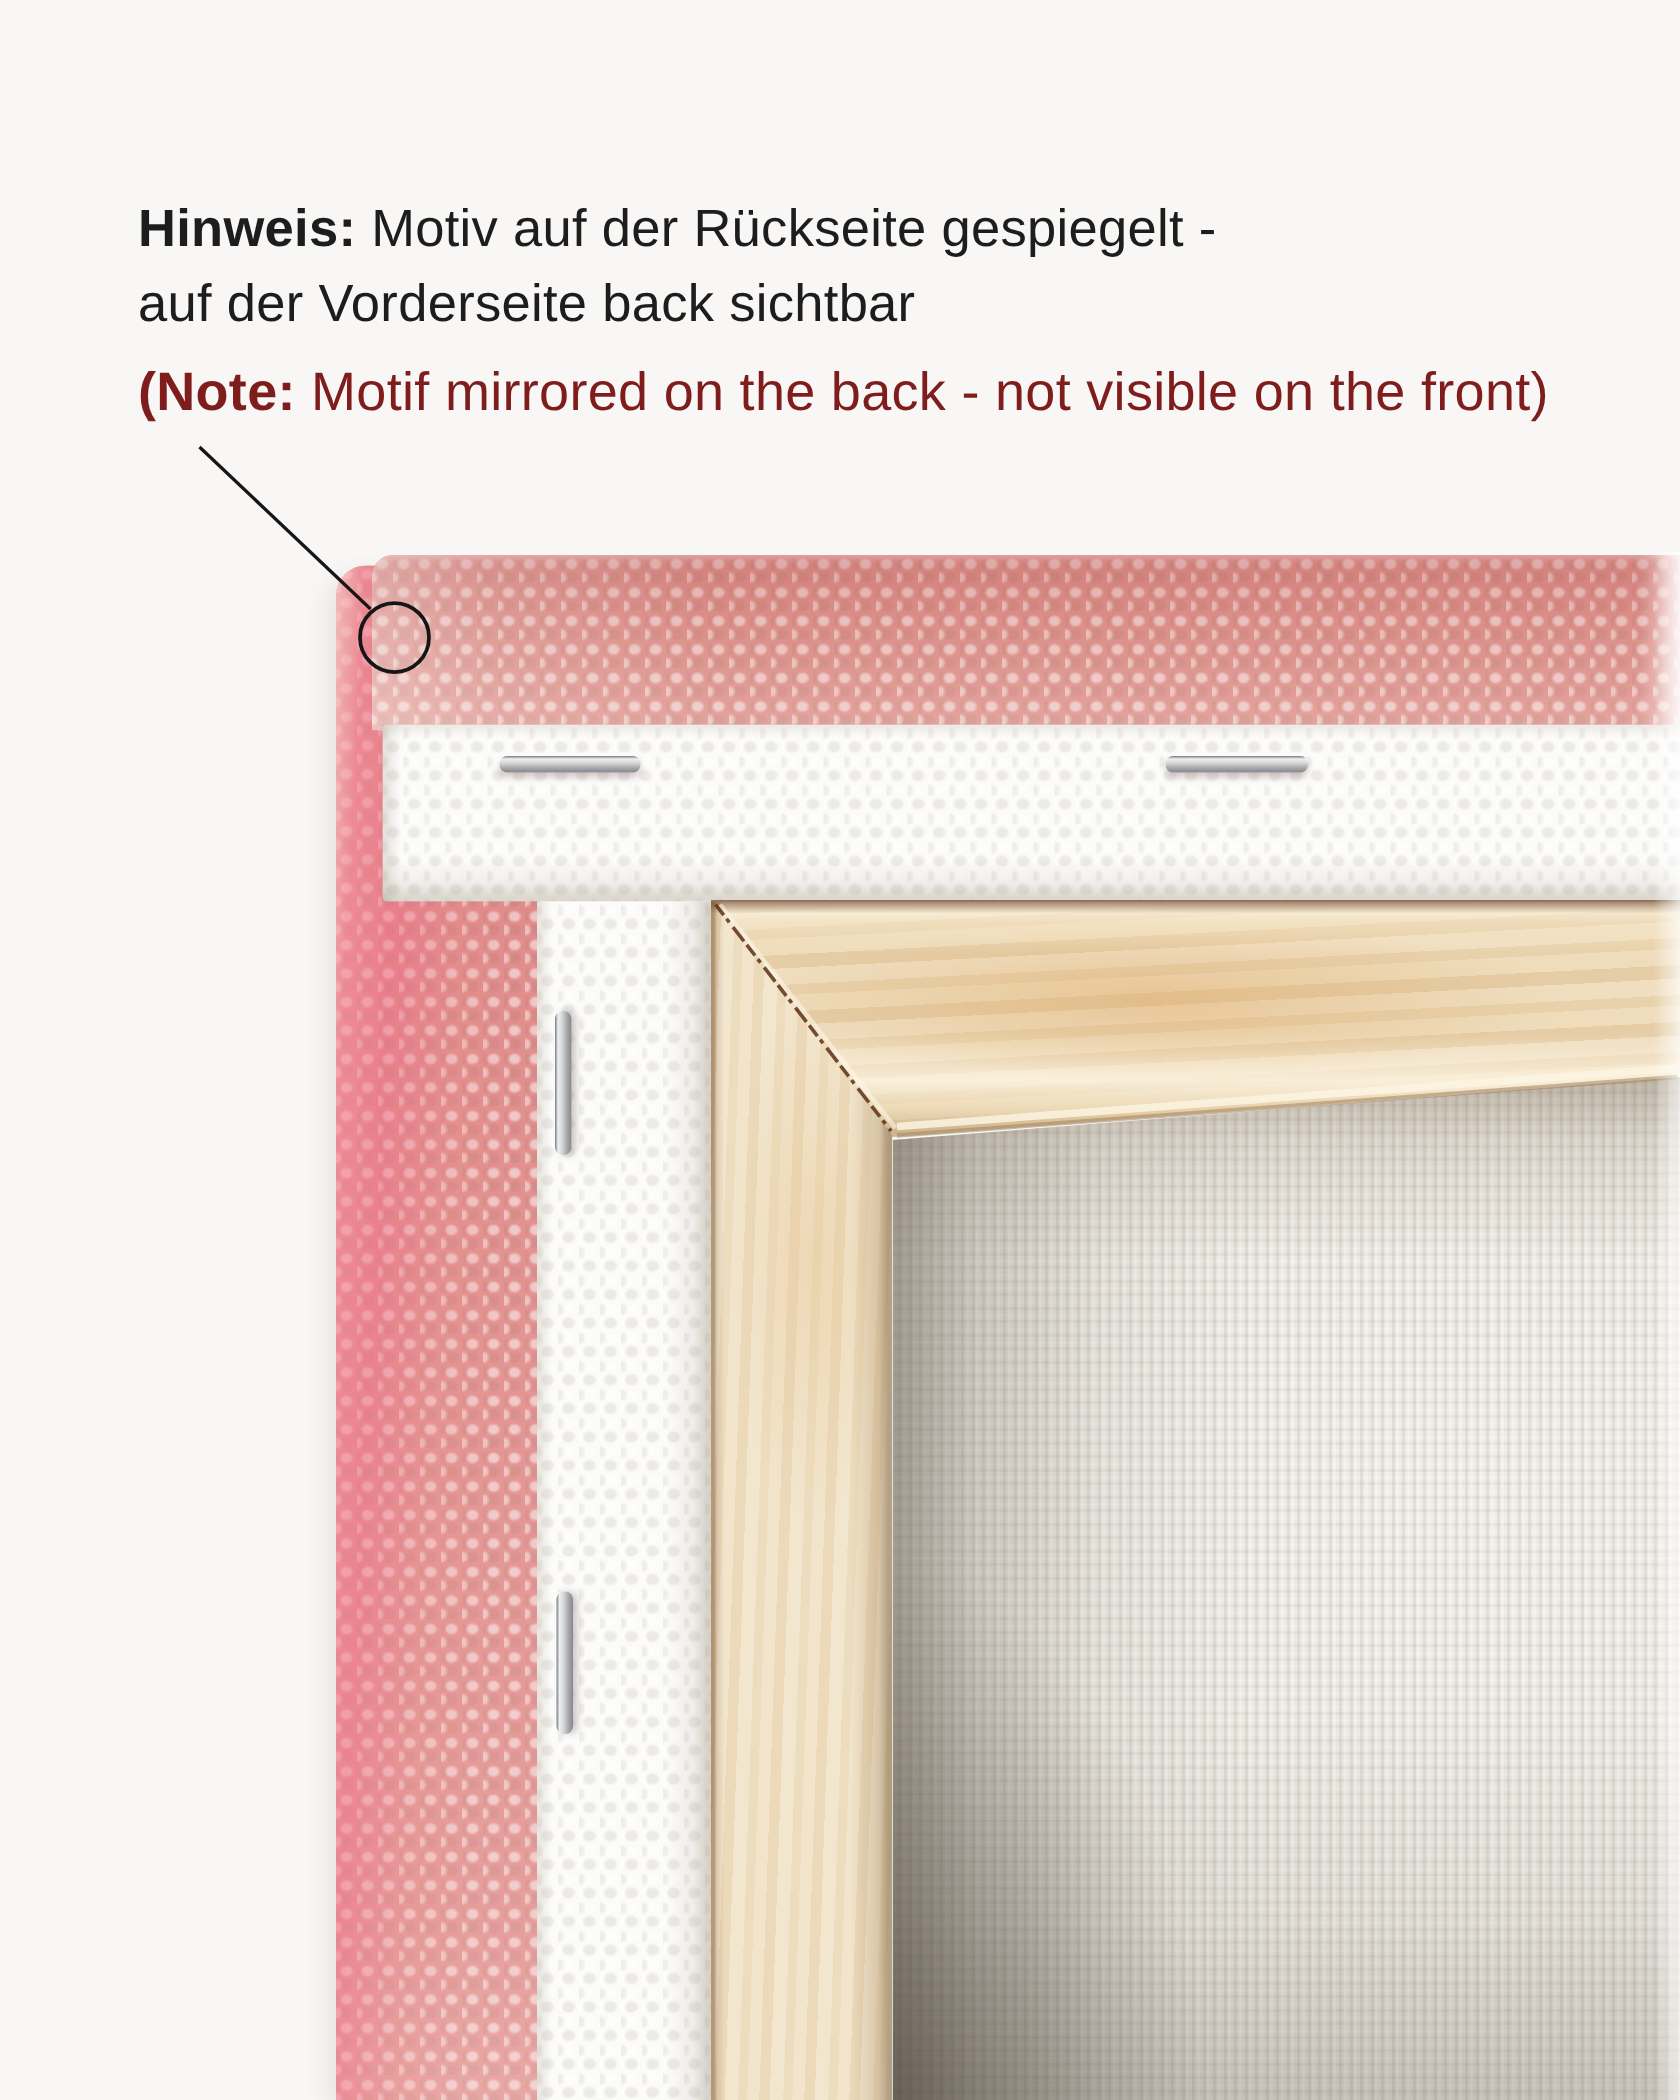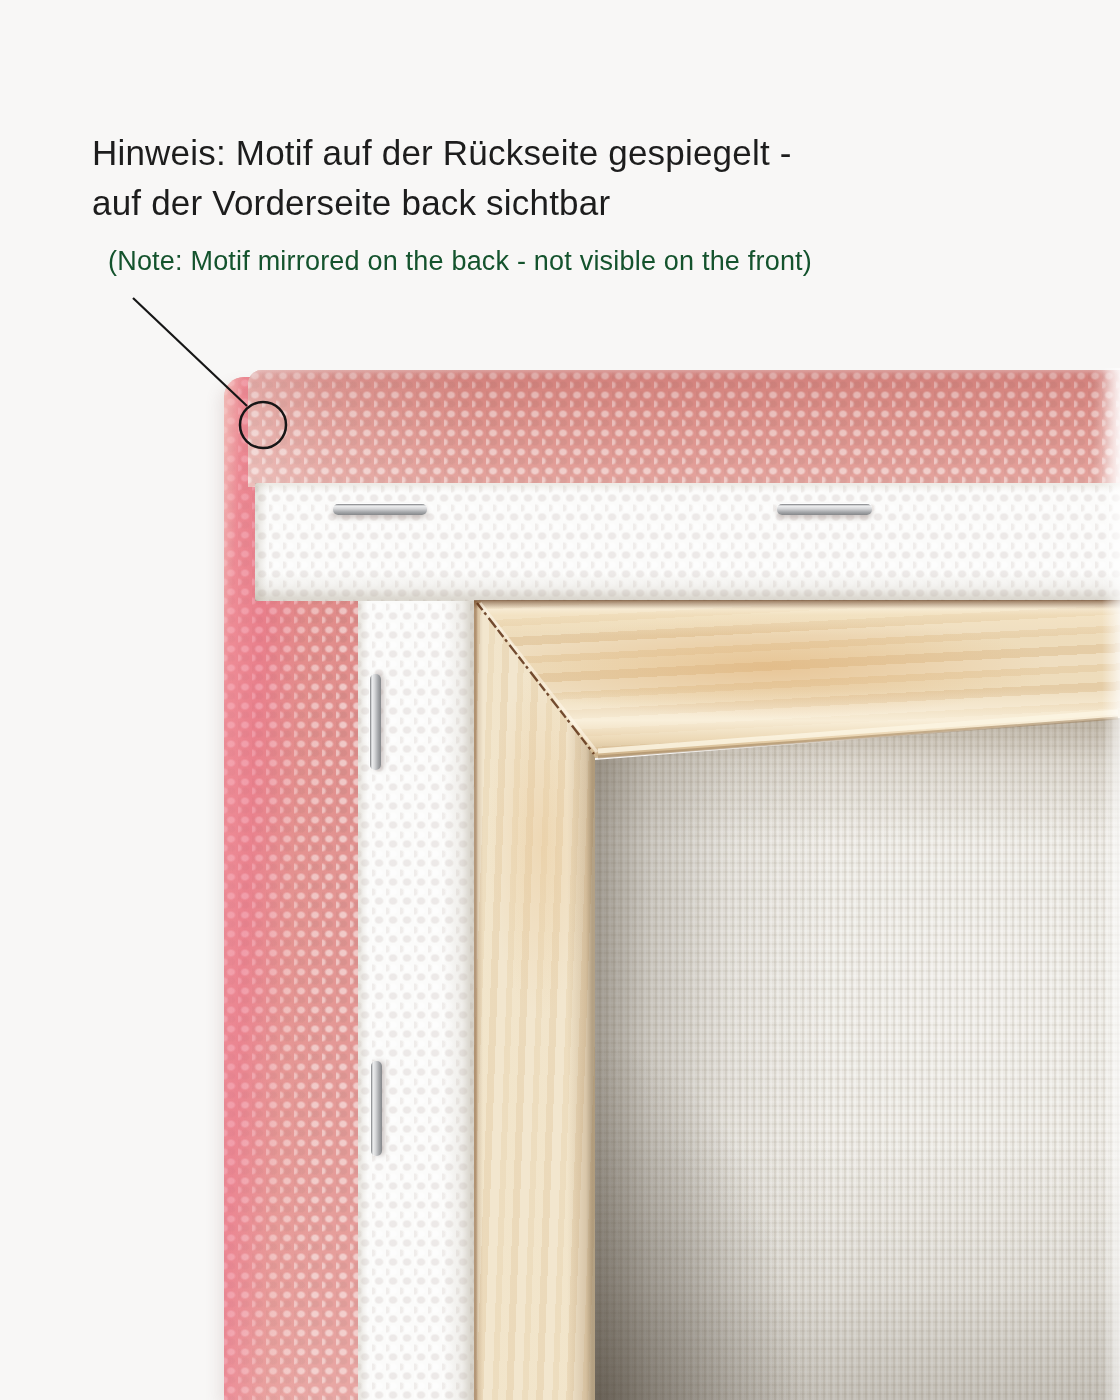--- a/index.html
+++ b/index.html
@@ -8,24 +8,24 @@
     background:#f8f7f6;
     font-family:"Liberation Sans","DejaVu Sans",sans-serif;
     -webkit-font-smoothing:antialiased;
   }
   .stage{position:absolute;inset:0;}
   
   .note-de{
     position:absolute;left:92px;top:128px;
     font-size:35px;line-height:50px;color:#1d1d1d;letter-spacing:.2px;
   }
-  .note-de b,.note-en b{font-weight:400;}
+  .note-de b,.note-en b{font-weight:700;}
   .note-en{
-    position:absolute;left:108px;top:243px;
-    font-size:27px;line-height:36px;color:#14532d;letter-spacing:.2px;
+    position:absolute;left:92px;top:243px;
+    font-size:36px;line-height:36px;color:#7f1d1d;letter-spacing:.2px;
   }
   
   .knit{
     background-image:
       radial-gradient(7px 6px at 7px 6px, rgba(255,255,255,.50) 0 40%, rgba(255,255,255,0) 72%),
       radial-gradient(7px 6px at 7px 15px, rgba(125,92,82,.11) 0 45%, rgba(125,92,82,0) 75%),
       radial-gradient(7px 6px at 0px 15px, rgba(255,255,255,.46) 0 40%, rgba(255,255,255,0) 72%),
       radial-gradient(7px 6px at 0px 6px, rgba(125,92,82,.09) 0 45%, rgba(125,92,82,0) 75%);
     background-size:14px 19px;
   }
@@ -139,21 +139,21 @@
     background:linear-gradient(to right, rgba(255,255,255,0), rgba(255,255,255,.70));
   }
   .overlay-svg{position:absolute;left:0;top:0;width:1120px;height:1400px;pointer-events:none;}
 </style>
 </head>
 <body>
 
 <div class="stage">
 
   <div class="note-de">
-    <div><b>Hinweis:</b><span> Motif auf der Rückseite gespiegelt -</span></div>
+    <div><b>Hinweis:</b><span> Motiv auf der Rückseite gespiegelt -</span></div>
     <div>auf der Vorderseite back sichtbar</div>
   </div>
 
   <div class="note-en"><b>(Note:</b><span> Motif mirrored on the back - not visible on the front)</span></div>
 
   <div>
 
     <div class="pink-left knit">
       <div class="tone"></div>
     </div>

